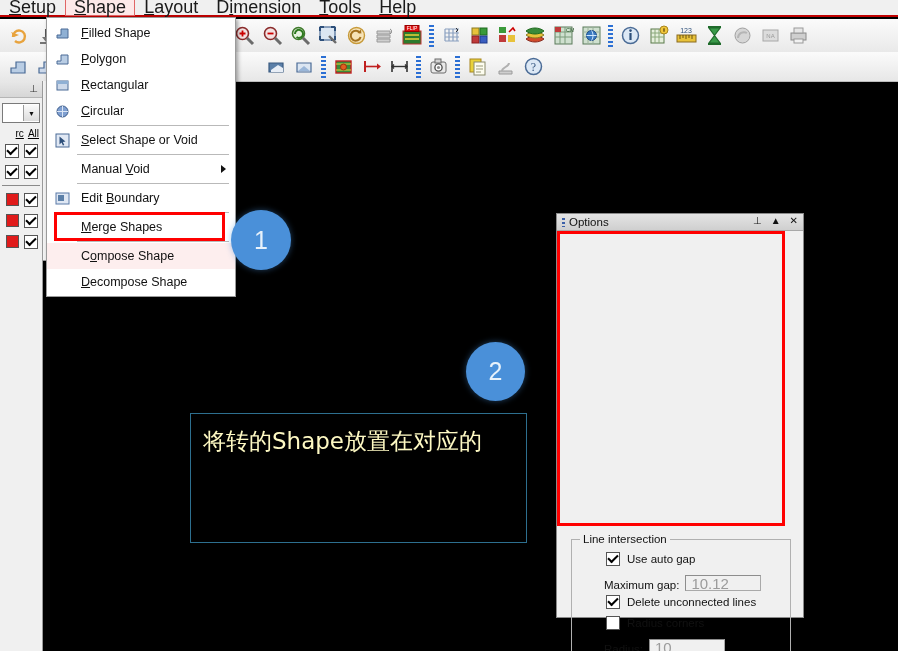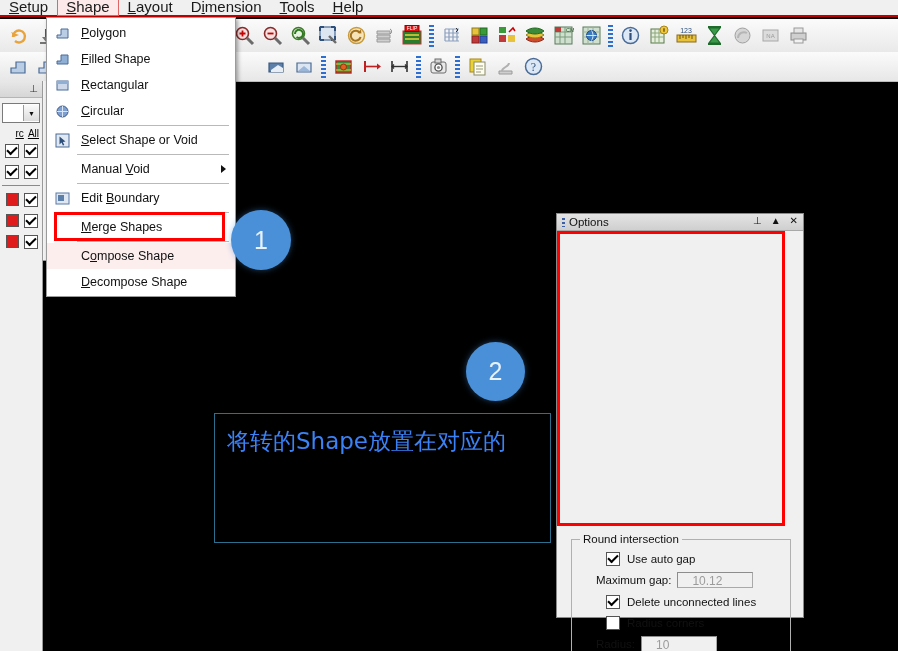--- a/index.html
+++ b/index.html
@@ -14,21 +14,21 @@
 
   
   #menubar{
     left:0;top:0;width:898px;height:17px;
     background:#f0f0f0;
     border-bottom:2px solid #c00000;
     display:flex;align-items:center;
     box-sizing:border-box;
   }
   .menu-item{
-    padding:1px 9px 2px 9px;font-size:15px;color:#1a1a1a;
+    padding:1px 9px 2px 9px;font-size:18px;color:#1a1a1a;
     line-height:14px;white-space:nowrap;
   }
   .menu-item.active{
     background:#fde9e9;border:1px solid #e06666;padding:0 8px 1px 8px;
   }
   .menu-item u{text-decoration:underline;}
 
   
   #toolbar1{
     left:0;top:19px;width:898px;height:33px;
@@ -150,24 +150,24 @@
     display:flex;align-items:center;justify-content:center;
     font-size:25px;font-weight:400;
     box-shadow:0 0 6px rgba(74,144,217,.45);
     z-index:50;
   }
   #badge1{left:231px;top:210px;width:60px;height:60px;}
   #badge2{left:466px;top:342px;width:59px;height:59px;}
 
   
   #note{
-    left:214px;top:413px;width:337px;height:130px;
+    left:190px;top:413px;width:337px;height:130px;
     border:1px solid #2d6f8f;background:#000;
     box-sizing:border-box;padding:10px 12px 0 12px;
-    color:#3b82f6;font-size:23px;line-height:35px;
+    color:#fef9c3;font-size:23px;line-height:35px;
     font-family:"DejaVu Sans", sans-serif;
     z-index:30;
   }
 
   
   #options{
     left:556px;top:213px;width:248px;height:405px;
     background:#f0f0f0;border:1px solid #8a8a8a;
     box-sizing:border-box;z-index:35;
   }
@@ -188,27 +188,27 @@
     pointer-events:none;
   }
   #opt-body{padding:7px 12px 0 14px;position:relative;}
   fieldset.grp{
     border:1px solid #b0b0b0;margin:0;padding:3px 8px 9px 8px;
     position:relative;
   }
   fieldset.grp legend{font-size:11.5px;color:#111;padding:0 3px;}
   .optrow{display:flex;align-items:center;height:21px;margin-left:26px;}
   .optrow .lbl{margin-left:7px;font-size:11.5px;color:#111;}
-  .fieldrow{display:flex;align-items:center;height:22px;margin-left:16px;}
+  .fieldrow{display:flex;align-items:flex-end;height:22px;margin-left:24px;}
   .fieldrow .flbl{font-size:11.5px;color:#111;}
   .txtbox{
     width:76px;height:16px;background:#f0f0f0;border:1px solid #a9a9a9;
     border-top-color:#8d8d8d;border-left-color:#8d8d8d;
-    margin-left:6px;font-size:12px;color:#9b9b9b;
-    line-height:16px;padding-left:14px;box-sizing:border-box;
+    margin-left:6px;font-size:15px;color:#9b9b9b;
+    line-height:16px;padding-left:5px;box-sizing:border-box;
   }
 </style>
 </head>
 <body>
 
 <div class="abs" id="canvas"></div>
 
 <div class="abs" id="menubar">
   <div class="menu-item"><u>S</u>etup</div>
   <div class="menu-item active"><u>S</u>hape</div>
@@ -519,33 +519,33 @@
         <rect x="3" y="5" width="8" height="7" fill="#5b7fa8"></rect>
       </svg>
   </div>
 </div>
 
 <div class="abs" id="shapemenu">
 
   <div class="mi">
     <span class="mi-ico">
       <svg width="15" height="15" viewBox="0 0 15 15">
+          <path d="M2 9h4V3h7v9H2z" fill="#8fb0d4" stroke="#4a6b96"></path>
+        </svg>
+    </span>
+    <span class="mi-lbl"><u>F</u>illed Shape</span>
+  </div>
+
+  <div class="mi">
+    <span class="mi-ico">
+      <svg width="15" height="15" viewBox="0 0 15 15">
           <path d="M2 9h4V3h7v9H2z" fill="#b9cde4" stroke="#4a6b96"></path>
         </svg>
     </span>
     <span class="mi-lbl"><u>P</u>olygon</span>
-  </div>
-
-  <div class="mi">
-    <span class="mi-ico">
-      <svg width="15" height="15" viewBox="0 0 15 15">
-          <path d="M2 9h4V3h7v9H2z" fill="#8fb0d4" stroke="#4a6b96"></path>
-        </svg>
-    </span>
-    <span class="mi-lbl"><u>F</u>illed Shape</span>
   </div>
 
   <div class="mi">
     <span class="mi-ico">
       <svg width="15" height="15" viewBox="0 0 15 15">
           <rect x="2" y="3" width="11" height="9" fill="#cdd9ea" stroke="#4a6b96"></rect>
           <rect x="2" y="3" width="11" height="3" fill="#8fb0d4"></rect>
         </svg>
     </span>
     <span class="mi-lbl"><u>R</u>ectangular</span>
@@ -631,21 +631,21 @@
       <span>▲</span>
       <span>✕</span>
     </span>
   </div>
 
   <div id="opt-red"></div>
 
   <div id="opt-body">
 
     <fieldset class="grp">
-      <legend>Round intersection</legend>
+      <legend>Line intersection</legend>
 
       <div class="optrow">
         <span class="cb on"></span>
         <span class="lbl">Use auto gap</span>
       </div>
 
       <div class="fieldrow">
         <span class="flbl">Maximum gap:</span>
         <span class="txtbox">10.12</span>
       </div>

